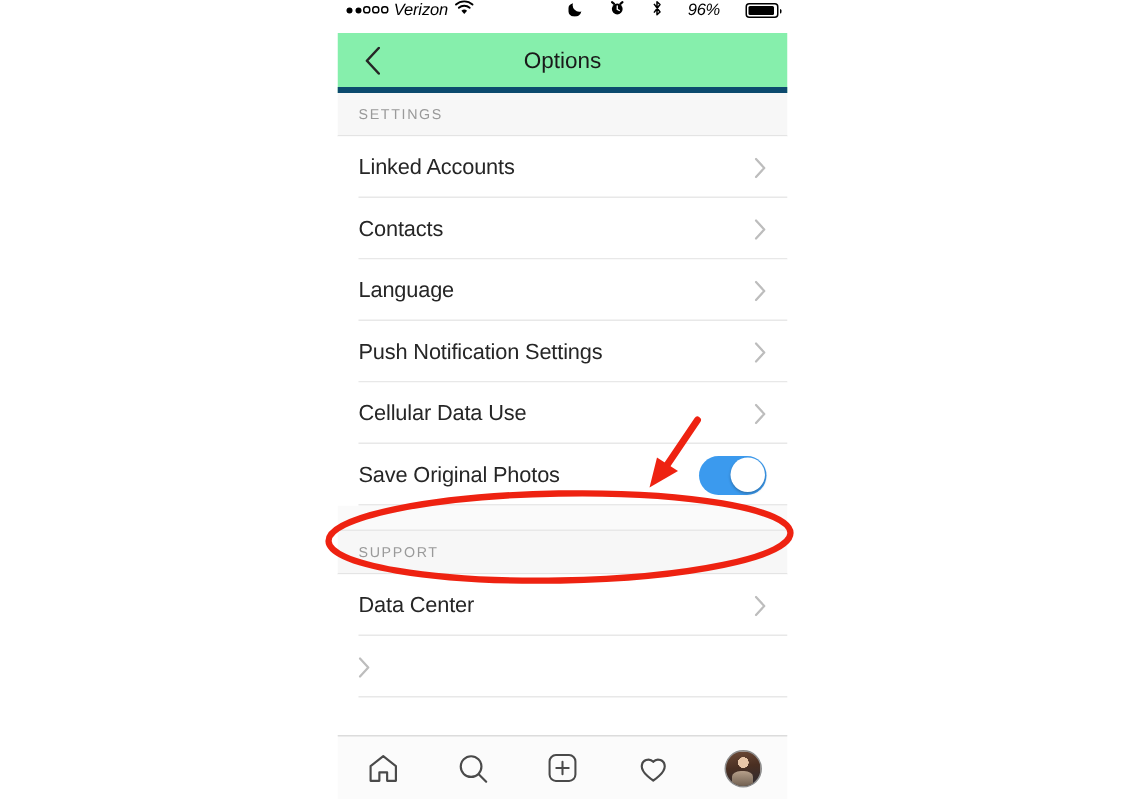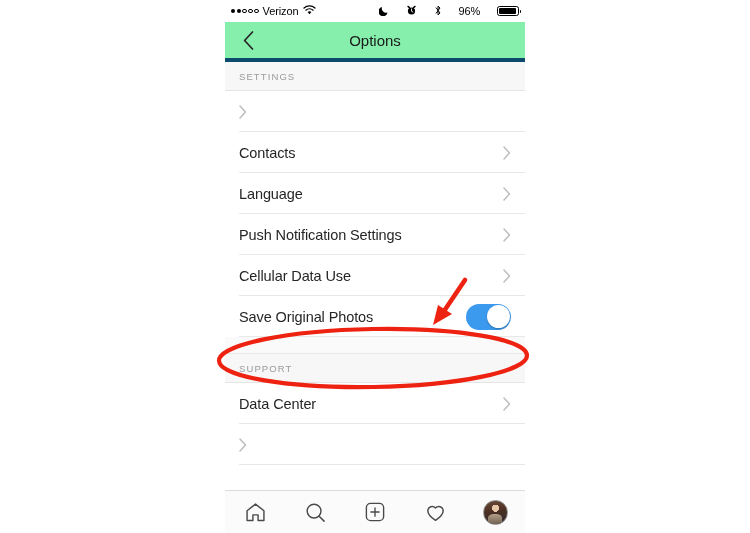--- a/index.html
+++ b/index.html
@@ -33,25 +33,26 @@
     background: #ffffff;
     overflow: hidden;
   }
 
   
   .statusbar {
     position: relative;
     height: 22px;
     background: #ffffff;
     display: flex;
-    align-items: center;
+    align-items: flex-start;
     padding: 0 6px;
     box-sizing: border-box;
     font-size: 10.5px;
     color: #000;
+    font-style: italic;
   }
   .sb-left {
     display: flex;
     align-items: center;
     gap: 4px;
     flex: 1 1 0;
   }
   .sb-center {
     position: absolute;
     left: 0; right: 0;
@@ -309,20 +310,21 @@
           <path d="M9.5 1 1.6 9.5 9.5 18" stroke="#262626" stroke-width="1.7" fill="none" stroke-linecap="round" stroke-linejoin="round"></path>
         </svg>
       </div>
       <div class="nav-title">Options</div>
     </div>
 
     <div class="section-header">SETTINGS</div>
     <div class="list">
 
       <div class="row">
+        <span class="row-label">Linked Accounts</span>
         <span class="chev">
           <svg width="8" height="14" viewBox="0 0 8 14">
               <path d="M1 1l5.5 6L1 13" stroke="#bdbdbd" stroke-width="1.5" fill="none" stroke-linecap="round" stroke-linejoin="round"></path>
             </svg>
         </span>
       </div>
 
       <div class="row">
         <span class="row-label">Contacts</span>
         <span class="chev">

